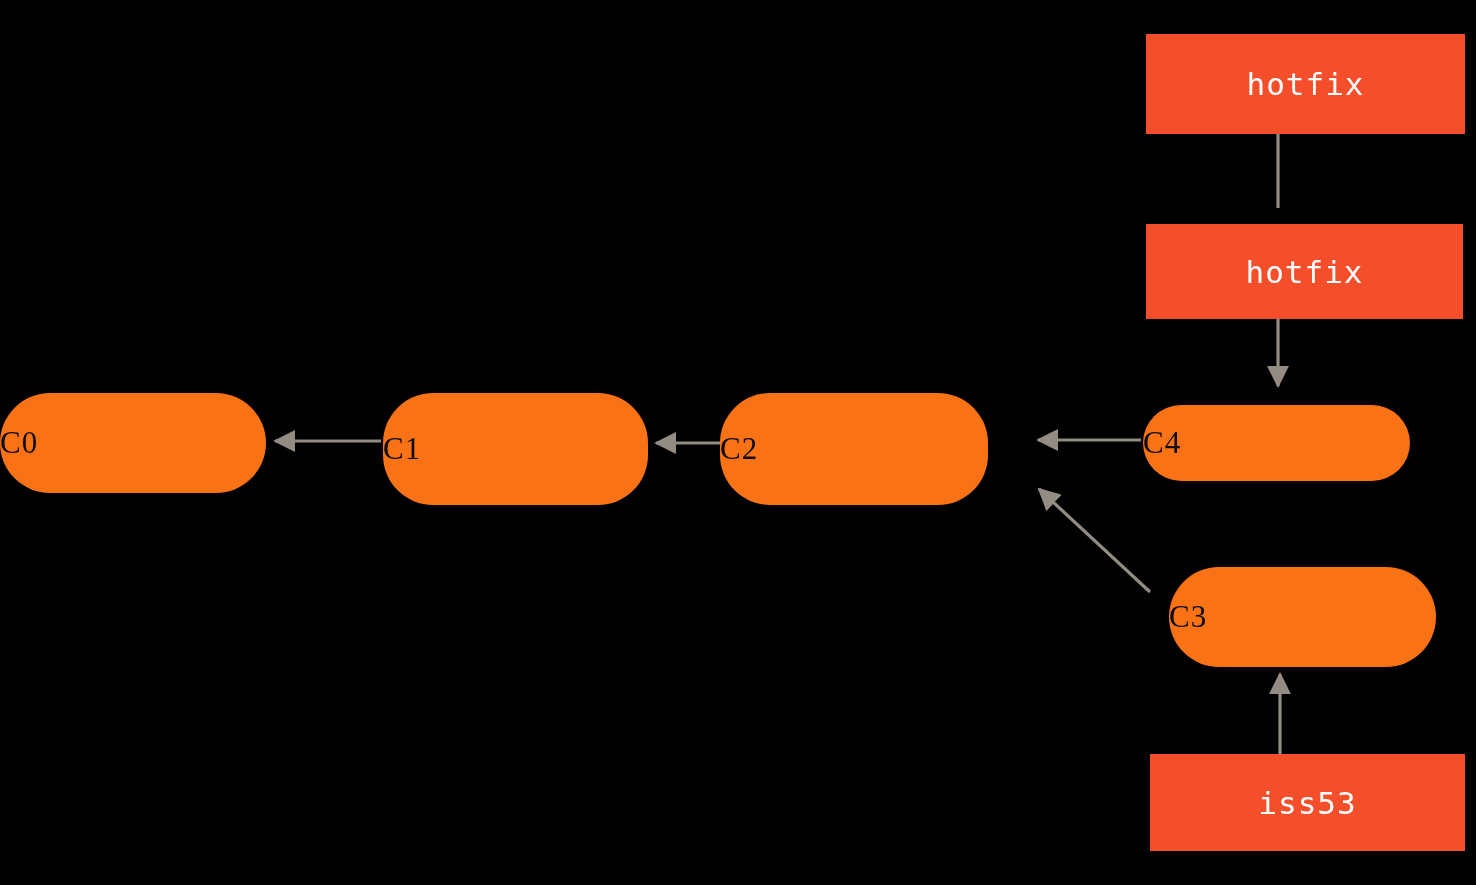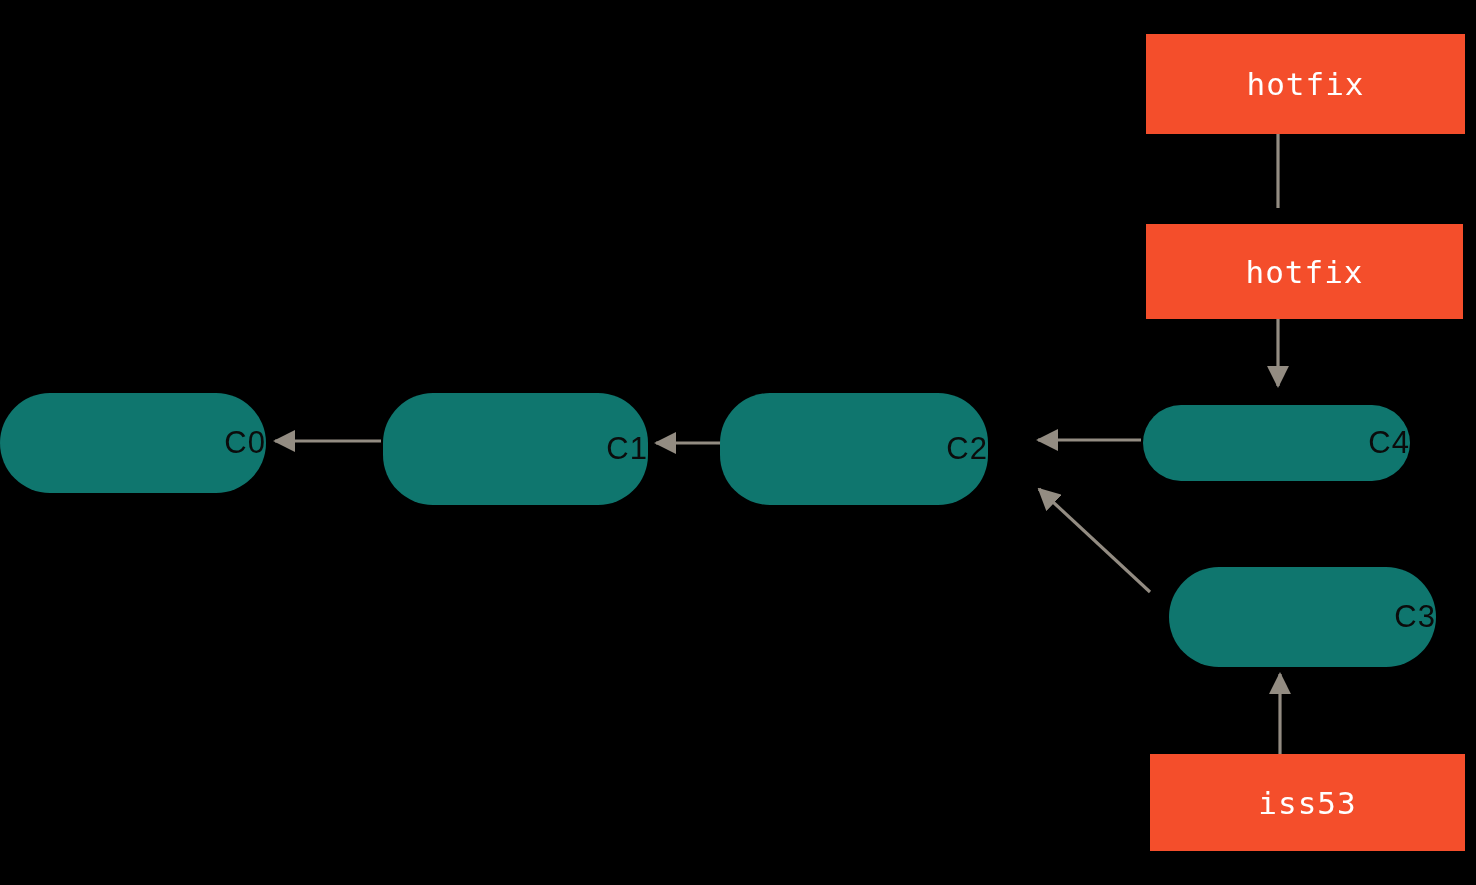--- a/index.html
+++ b/index.html
@@ -18,28 +18,28 @@
   #edges {
     position: absolute;
     left: 0;
     top: 0;
     width: 1476px;
     height: 885px;
     pointer-events: none;
   }
   .commit {
     position: absolute;
-    background: #0f766e;
+    background: #f97316;
     border-radius: 50px;
     display: flex;
     align-items: center;
-    justify-content: flex-end;
+    justify-content: flex-start;
     color: #0B0B0B;
     font-size: 31px;
-    font-family: Liberation Sans, sans-serif;
+    font-family: Liberation Serif, serif;
     letter-spacing: 1px;
     z-index: 3;
   }
   .branch {
     position: absolute;
     background: #F44E2B;
     display: flex;
     align-items: center;
     justify-content: center;
     color: #FFFFFF;

